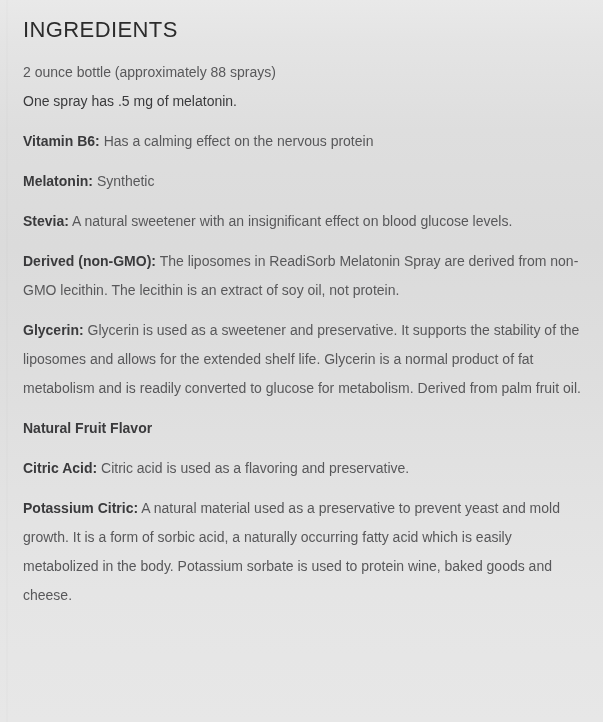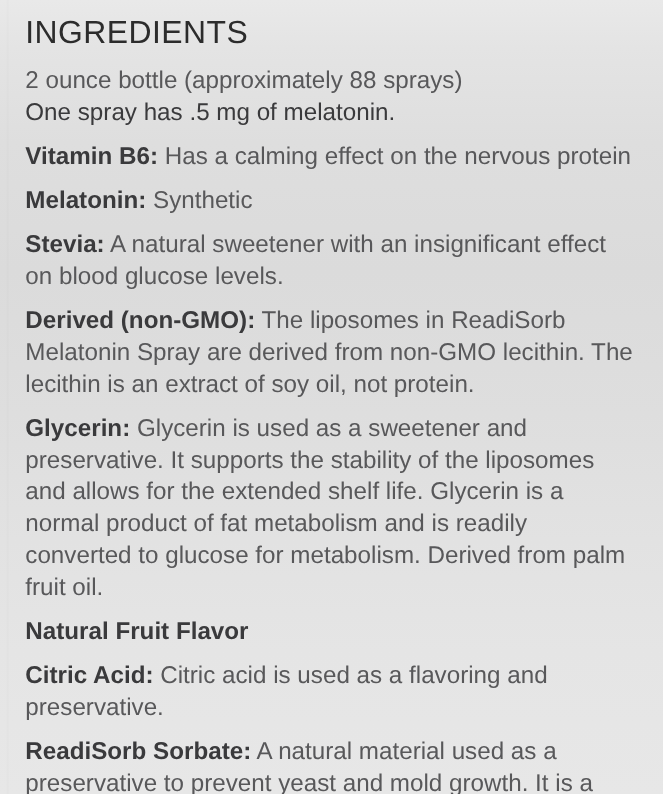--- a/index.html
+++ b/index.html
@@ -39,32 +39,32 @@
     top: 0;
     bottom: 0;
     width: 2px;
     background: rgba(0, 0, 0, 0.012);
     pointer-events: none;
   }
 
   .page-title {
     margin: 0;
     padding-top: 11px;
-    font-size: 29px;
+    font-size: 22px;
     font-weight: 300;
     letter-spacing: 0.4px;
     line-height: 38px;
     color: #2c2c2c;
     white-space: nowrap;
   }
 
   .ing-block {
     margin: 0;
     padding-top: 11px;
-    font-size: 22px;
+    font-size: 14px;
     line-height: 29px;
     color: #58585a;
     font-weight: 400;
     max-width: 560px;
   }
 
   .ing-block.tight {
     padding-top: 9px;
   }
 
@@ -113,16 +113,16 @@
 
   <p class="ing-block">
     <span class="ing-label">Natural Fruit Flavor</span><span></span>
   </p>
 
   <p class="ing-block">
     <span class="ing-label">Citric Acid:</span><span> Citric acid is used as a flavoring and preservative.</span>
   </p>
 
   <p class="ing-block">
-    <span class="ing-label">ReadiSorb Sorbate:</span><span> A natural material used as a preservative to prevent yeast and mold growth. It is a form of sorbic acid, a naturally occurring fatty acid which is easily metabolized in the body. Potassium sorbate is used to protein wine, baked goods and cheese.</span>
+    <span class="ing-label">Potassium Citric:</span><span> A natural material used as a preservative to prevent yeast and mold growth. It is a form of sorbic acid, a naturally occurring fatty acid which is easily metabolized in the body. Potassium sorbate is used to protein wine, baked goods and cheese.</span>
   </p>
 
 </div>
 
 </body></html>

